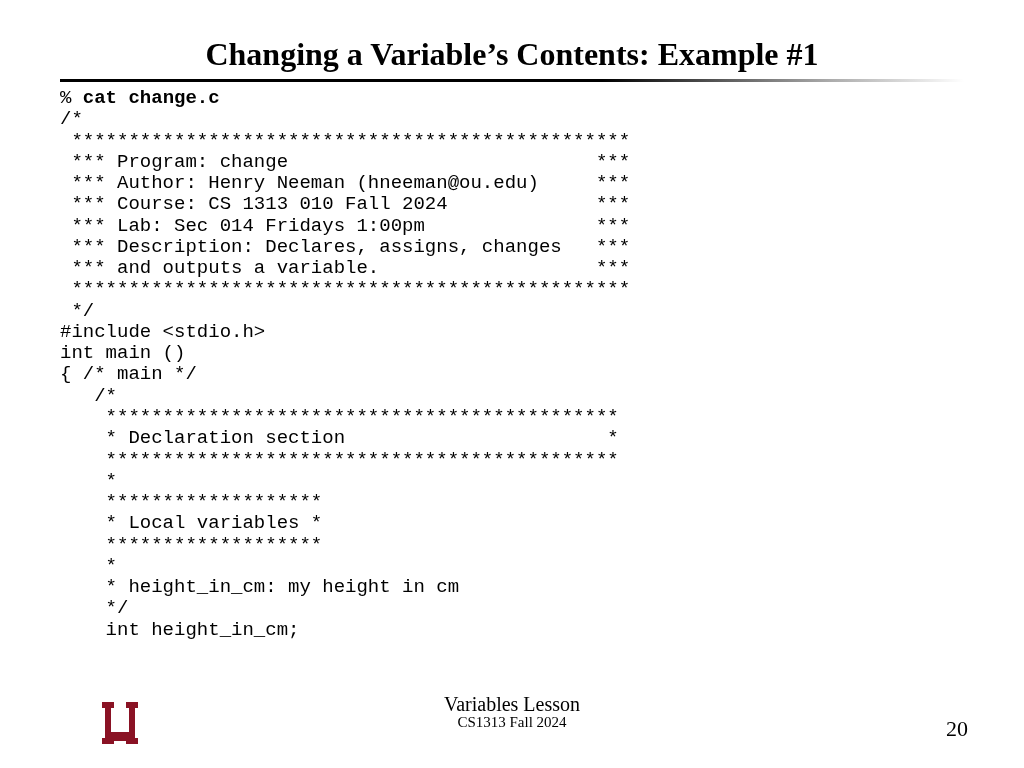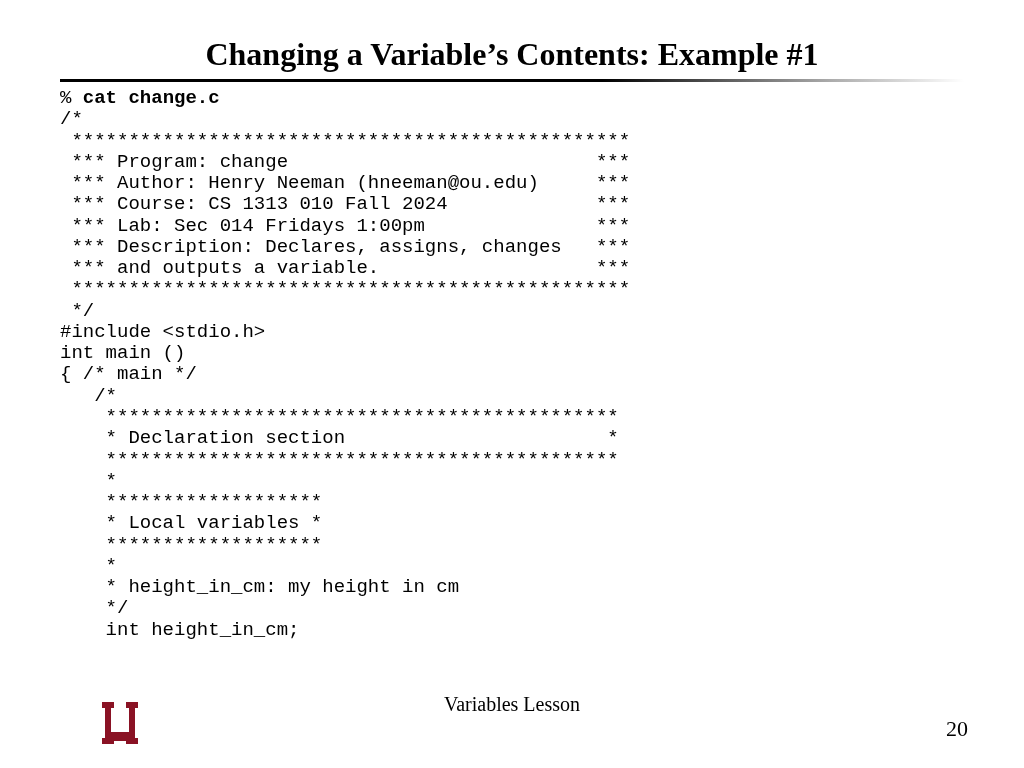--- a/index.html
+++ b/index.html
@@ -130,17 +130,18 @@
           <rect x="29" y="6" width="6" height="30"></rect>
           <rect x="5" y="32" width="30" height="6"></rect>
           <rect x="2" y="38" width="12" height="6"></rect>
           <rect x="26" y="38" width="12" height="6"></rect>
           <rect x="11" y="35" width="18" height="6"></rect>
         </g>
       </svg>
     </div>
     <div class="footer-center">
       <div class="footer-title">Variables Lesson</div>
+      <div class="footer-sub">CS1313 Fall 2024</div>
     </div>
     <div class="page-num">20</div>
   </div>
 
 </div>
 
 </body></html>

